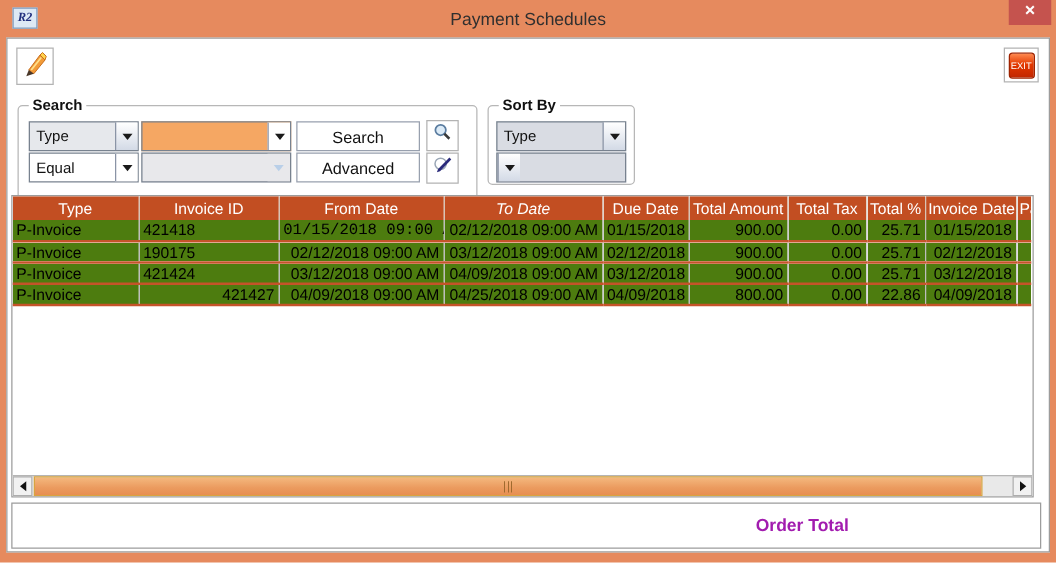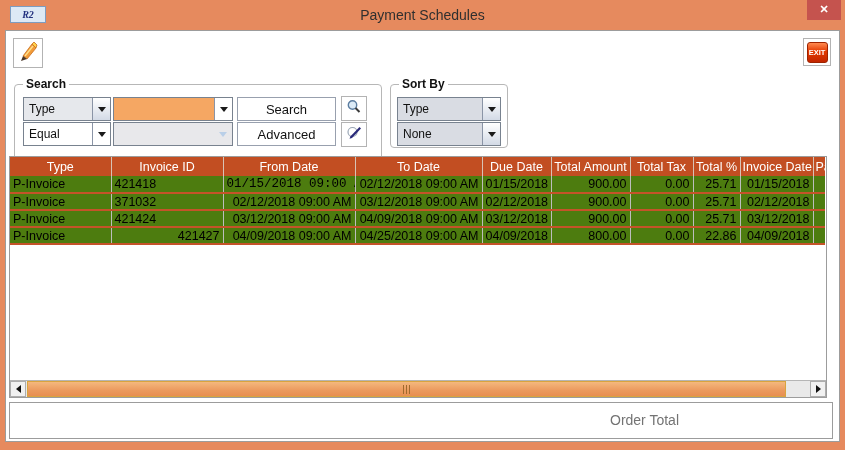--- a/index.html
+++ b/index.html
@@ -4,41 +4,41 @@
 <style>
   * { box-sizing: border-box; margin: 0; padding: 0; }
   html,body { width:845px; height:450px; }
   body { font-family:"Liberation Sans", sans-serif; background:#fff; }
 
   .window { position:relative; width:845px; height:450px; background:#e5金8a5e; }
   .window { background:#e68a5e; overflow:hidden; }
 
   
   .titlebar { position:absolute; left:0; top:0; width:845px; height:30px; background:#e68a5e; }
-  .app-icon { position:absolute; left:10px; top:6px; width:36px; height:17px;
+  .app-icon { position:absolute; left:10px; top:6px; width:20px; height:17px;
               background:#dde9f5; border:1px solid #7d9cc0; color:#22307e;
               font:italic bold 10px/15px "Liberation Serif", serif; text-align:center; }
   .title { position:absolute; left:0; right:0; top:0; height:30px; line-height:30px;
            text-align:center; font-size:14px; color:#2f2f2f; }
   .close-btn { position:absolute; right:4px; top:0; width:34px; height:20px; background:#c5534e;
                color:#fff; font-size:11px; font-weight:bold; text-align:center; line-height:19px;
                cursor:default; }
 
   
   .content { position:absolute; left:5px; right:5px; top:30px; bottom:8px;
              background:#fff; border:1px solid #9c9c9c; }
 
   
   .tool-btn { position:absolute; width:30px; height:30px; background:#fff;
               border:1px solid #b3b3b3; display:flex; align-items:center; justify-content:center; }
   .edit-btn { left:7px; top:7px; }
   .exit-btn { right:8px; top:7px; width:28px; height:28px; }
   .exit-inner { width:21px; height:21px; border-radius:3px;
                 background:linear-gradient(#ff8a50,#e33800 45%,#c22600);
-                border:1px solid #9e2300; color:#fff; font-size:7.5px; font-weight:bold;
+                border:1px solid #9e2300; color:#fff; font-size:7.5px; font-weight:normal;
                 display:flex; align-items:center; justify-content:center; }
 
   
   .groupbox { position:absolute; border:1px solid #b7b7b7; border-radius:4px; background:#fff; }
   .gb-search { left:8px; top:53px; width:368px; height:81px; }
   .gb-sort   { left:384px; top:53px; width:118px; height:64px; }
   .gb-legend { position:absolute; top:-8px; left:8px; background:#fff; padding:0 3px;
                font-size:12px; font-weight:bold; color:#111; }
 
   .combo { position:absolute; height:24px; display:flex; border:1px solid #78828f;
@@ -86,21 +86,21 @@
   .tri-right { width:0;height:0;border-top:4px solid transparent;border-bottom:4px solid transparent;border-left:5px solid #111; }
   .hs-thumb { position:absolute; left:17px; top:0; width:759px; height:16px;
               background:linear-gradient(#f4b87e,#eb9a5e 60%,#e78f52);
               border:1px solid #d9a43f; display:flex; align-items:center; justify-content:center; }
   .hs-grip { width:7px; height:9px;
              background:repeating-linear-gradient(90deg,#a06a2e 0 1px,transparent 1px 3px); }
 
   
   .footer { position:absolute; left:3px; top:371px; width:824px; height:37px;
             border:1px solid #9c9c9c; background:#fff; }
-  .order-label { position:absolute; right:153px; top:9px; font-size:14px; font-weight:normal; color:#737373; }
+  .order-label { position:absolute; right:153px; top:9px; font-size:14px; font-weight:bold; color:#a21caf; }
   .order-box { position:absolute; right:39px; top:6px; width:97px; height:24px;
                background:#e7e7e7; border:2px solid #8f8f8f; font-size:13px; font-weight:bold;
                text-align:right; line-height:20px; padding-right:6px; color:#000; }
 </style>
 </head>
 <body>
 
 <div class="window">
 
   <div class="titlebar">
@@ -176,35 +176,34 @@
 
     <div class="groupbox gb-sort">
       <span class="gb-legend">Sort By</span>
       <div class="combo lav" style="left:6px; top:12px; width:104px;">
         <span class="val">Type</span>
         <span class="arrow">
             <span class="tri-down"></span>
           </span>
       </div>
       <div class="combo lav" style="left:6px; top:37px; width:104px;">
-        <span class="val">None</span>
         <span class="arrow">
             <span class="tri-down"></span>
           </span>
       </div>
     </div>
 
     <div class="table-panel">
       <table class="grid">
         <thead>
             <tr>
               <th style="width: 101px;">Type</th>
               <th style="width: 112px;">Invoice ID</th>
               <th style="width: 132px;">From Date</th>
-              <th style="width: 127px;">To Date</th>
+              <th style="width: 127px; font-style: italic;">To Date</th>
               <th style="width: 69px;">Due Date</th>
               <th style="width: 79px;">Total Amount</th>
               <th style="width: 63px;">Total Tax</th>
               <th style="width: 47px;">Total %</th>
               <th style="width: 73px;">Invoice Date</th>
               <th style="width: 12px;">Paid</th>
             </tr>
           </thead>
         <tbody>
             <tr>
@@ -214,21 +213,21 @@
               <td style="text-align: right;">02/12/2018 09:00 AM</td>
               <td style="text-align: right;">01/15/2018</td>
               <td style="text-align: right;">900.00</td>
               <td style="text-align: right;">0.00</td>
               <td style="text-align: right;">25.71</td>
               <td style="text-align: right;">01/15/2018</td>
               <td style="text-align: left;"></td>
             </tr>
             <tr>
               <td style="text-align: left;">P-Invoice</td>
-              <td style="text-align: left;">371032</td>
+              <td style="text-align: left;">190175</td>
               <td style="text-align: right;">02/12/2018 09:00 AM</td>
               <td style="text-align: right;">03/12/2018 09:00 AM</td>
               <td style="text-align: right;">02/12/2018</td>
               <td style="text-align: right;">900.00</td>
               <td style="text-align: right;">0.00</td>
               <td style="text-align: right;">25.71</td>
               <td style="text-align: right;">02/12/2018</td>
               <td style="text-align: left;"></td>
             </tr>
             <tr>

